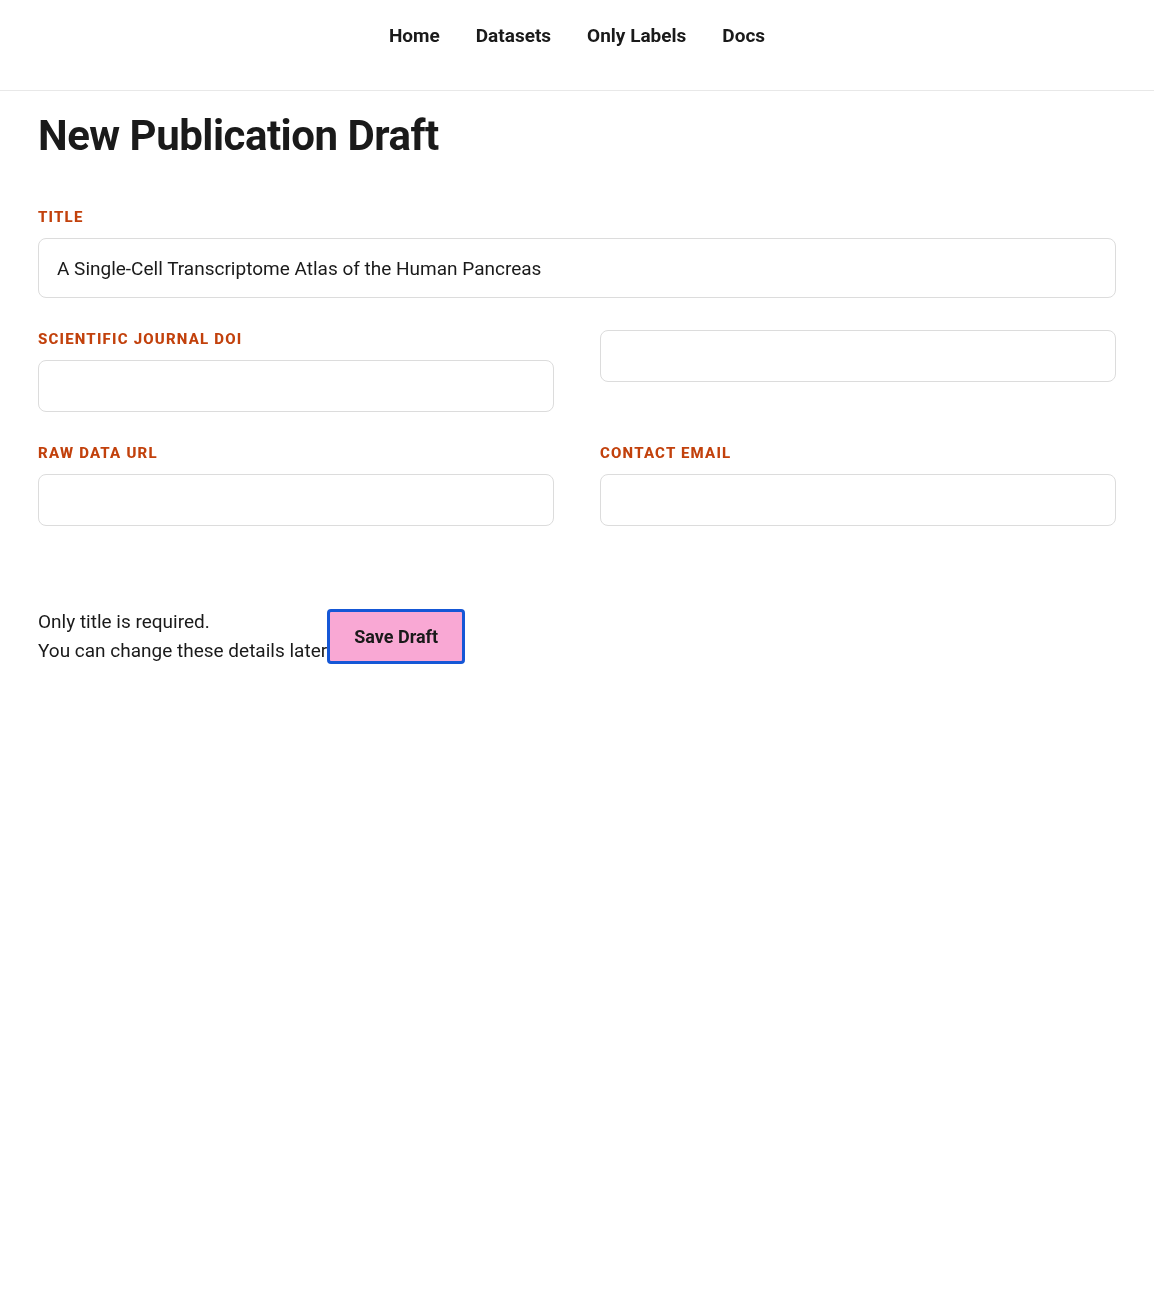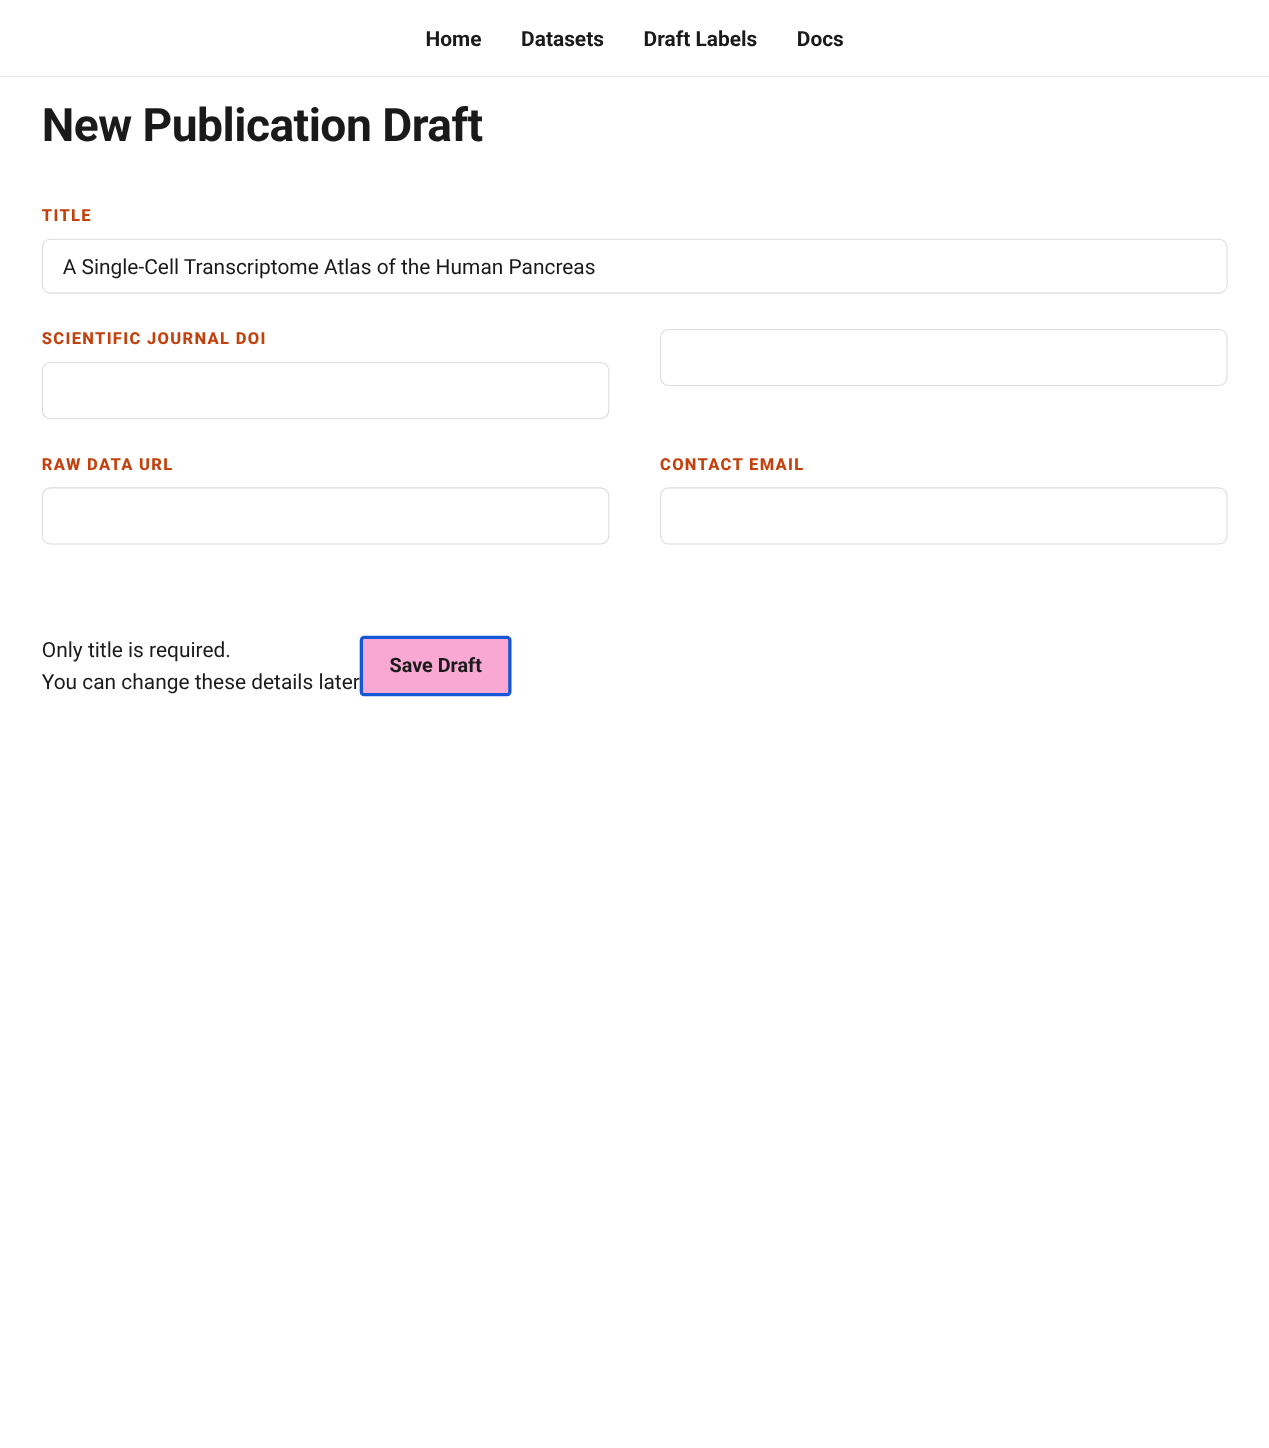--- a/index.html
+++ b/index.html
@@ -12,21 +12,21 @@
       background: #ffffff;
       color: #1a1a1a;
       width: 1154px;
       min-height: 1316px;
     }
     .top-nav {
       display: flex;
       justify-content: center;
       align-items: center;
       gap: 36px;
-      padding: 24px 0 22px 0;
+      padding: 24px 0 43px 0;
       border-bottom: 1px solid #e8e8e8;
     }
     .top-nav a {
       font-size: 19px;
       font-weight: 700;
       color: #1a1a1a;
       text-decoration: none;
       cursor: pointer;
     }
     .container {
@@ -43,21 +43,21 @@
       font-size: 15px;
       font-weight: 800;
       letter-spacing: 1.2px;
       color: #c2410c;
       text-transform: uppercase;
       margin-bottom: 12px;
       display: block;
     }
     .text-input {
       width: 100%;
-      height: 50px;
+      height: 60px;
       border: 1px solid #dcdcdc;
       border-radius: 8px;
       padding: 0 18px;
       font-size: 19px;
       color: #1a1a1a;
       font-family: inherit;
       background: #fff;
     }
     .textarea {
       width: 100%;
@@ -119,21 +119,21 @@
       cursor: pointer;
       font-family: inherit;
     }
   </style>
 </head>
 <body>
 
 <nav class="top-nav">
   <a>Home</a>
   <a>Datasets</a>
-  <a>Draft Labels</a>
+  <a>Only Labels</a>
   <a>Docs</a>
 </nav>
 
 <div class="container">
   <h1 class="page-title">New Publication Draft</h1>
 
   <div class="field-block">
     <label class="form-label">TITLE</label>
     <input type="text" class="text-input" value="A Single-Cell Transcriptome Atlas of the Human Pancreas" style="">
   </div>

